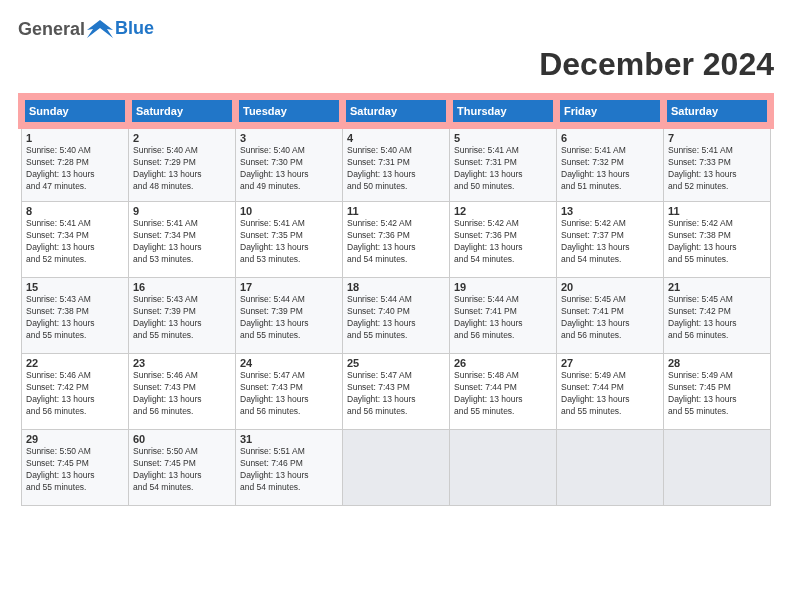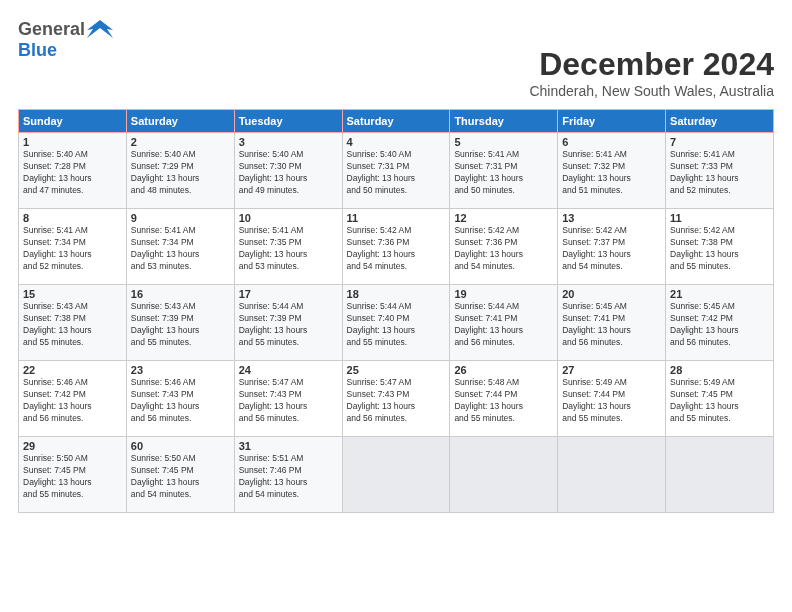--- a/index.html
+++ b/index.html
@@ -17,21 +17,21 @@
       background: #fff;
     }
     .header {
       display: flex;
       justify-content: space-between;
       align-items: flex-start;
       margin-bottom: 10px;
     }
     .logo {
       display: flex;
-      flex-direction: column;
+      flex-direction: row;
       align-items: flex-start;
     }
     .logo-text {
       display: flex;
       align-items: center;
       font-size: 18px;
       font-weight: bold;
       color: #333;
     }
     .logo-general { color: #555; font-weight: bold; }
@@ -54,21 +54,21 @@
       border-collapse: collapse;
       table-layout: fixed;
     }
     thead tr th {
       background: #2176c8;
       color: #fff;
       font-size: 11px;
       font-weight: bold;
       text-align: left;
       padding: 5px 4px;
-      border: 1px solid #fca5a5;
+      border: 7px solid #fca5a5;
     }
     tbody tr td {
       vertical-align: top;
       font-size: 8.5px;
       color: #333;
       padding: 3px 4px;
       border: 1px solid #ccc;
       height: 76px;
       background: #fff;
     }
@@ -102,21 +102,20 @@
         <svg width="30" height="22" viewBox="0 0 30 22">
           <polygon points="15,2 28,12 22,11 28,20 15,10 2,20 8,11 2,12" fill="#2176c8"></polygon>
         </svg>
       </div>
       <div>
         <span class="logo-blue" style="font-size:18px;font-weight:bold;margin-top:12px;">Blue</span>
       </div>
     </div>
     <div class="title-block">
       <div class="title-month">December 2024</div>
-      <div class="title-location">Chinderah, New South Wales, Australia</div>
     </div>
   </div>
 
   <table>
     <thead>
       <tr>
       <th>Sunday</th>
           <th>Saturday</th>
           <th>Tuesday</th>
           <th>Saturday</th>

